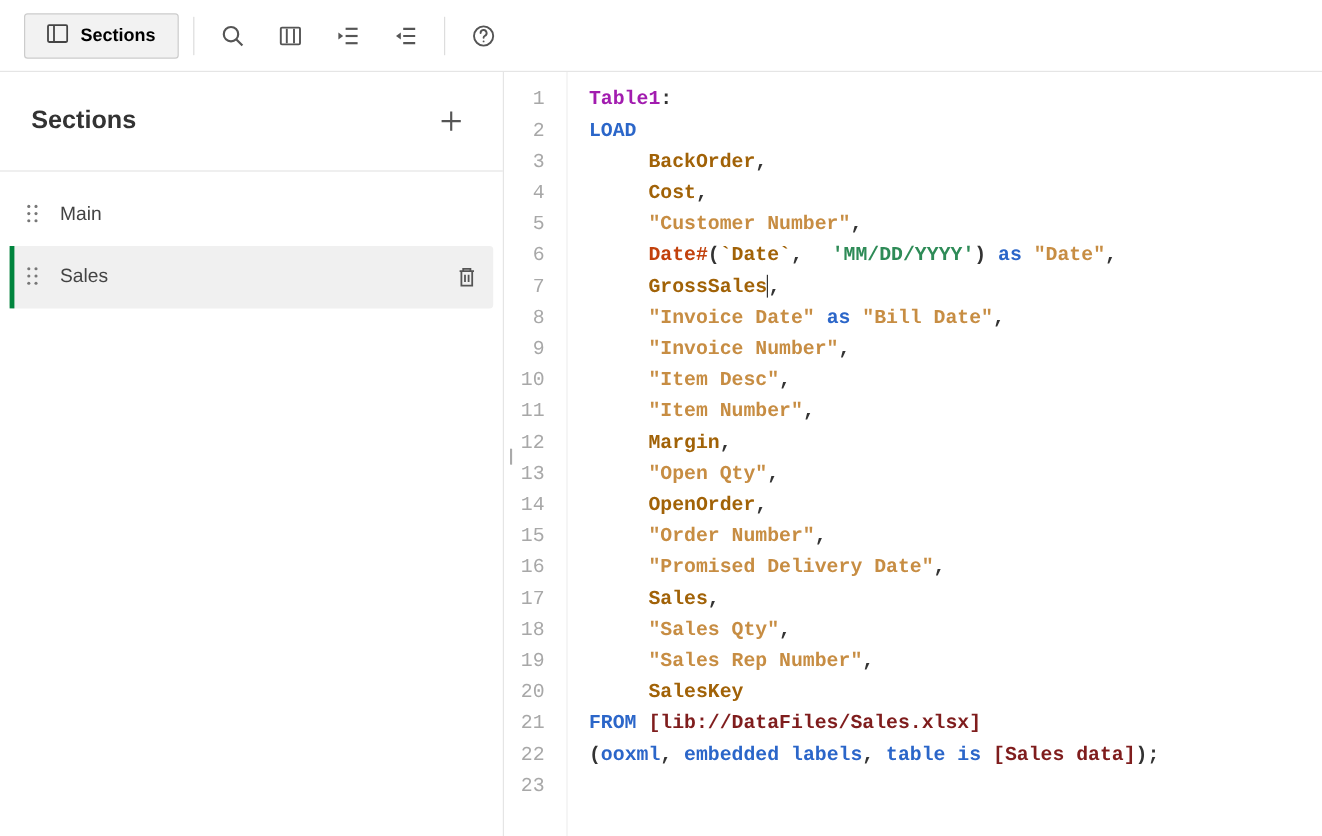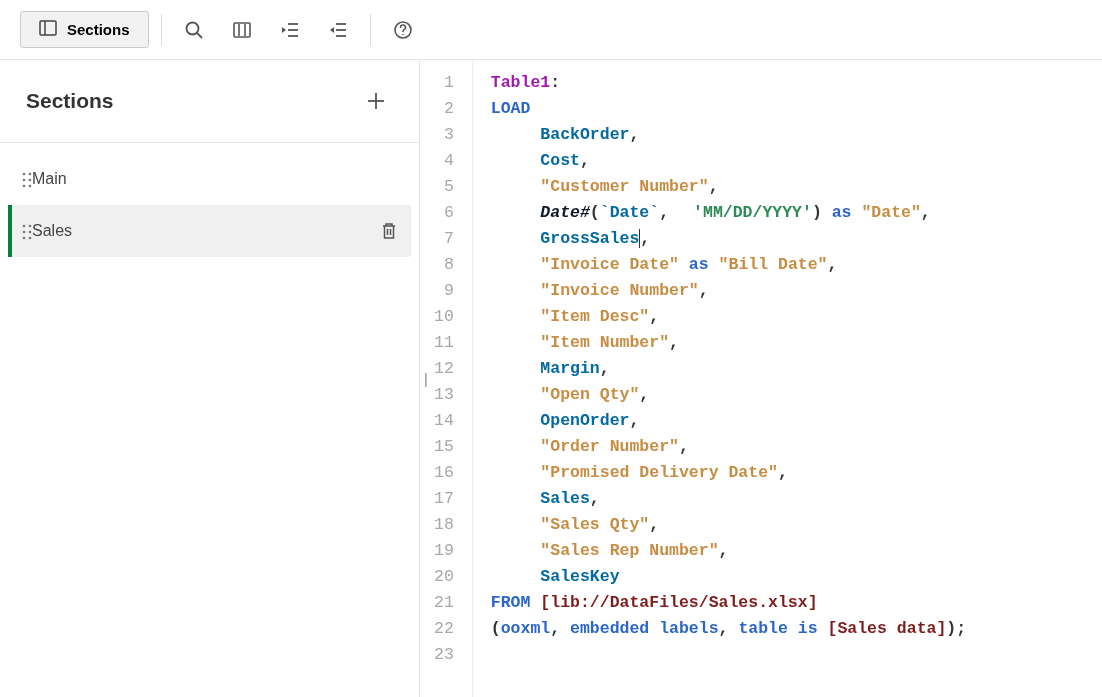--- a/index.html
+++ b/index.html
@@ -12,44 +12,44 @@
 .panel-icon-svg { stroke: #444; stroke-width: 1.5; fill: none; }
 
 .layout { display: flex; height: calc(100vh - 60px); min-height: 600px; }
 .sidebar { width: 420px; border-right: 1px solid #e5e5e5; display: flex; flex-direction: column; position: relative; }
 .sidebar-head { display: flex; align-items: center; justify-content: space-between; padding: 24px 26px 24px 26px; }
 .sidebar-title { font-size: 21px; font-weight: 600; color: #333; }
 .add-btn { width: 34px; height: 34px; display: flex; align-items: center; justify-content: center; font-size: 26px; color: #555; cursor: pointer; border-radius: 3px; }
 .sidebar-divider { height: 1px; background: #e5e5e5; }
 
 .section-list { padding: 10px 8px 10px 8px; }
-.section-item { display: flex; align-items: flex-end; padding: 17px 14px; border-radius: 3px; cursor: pointer; }
+.section-item { display: flex; align-items: flex-start; padding: 17px 14px; border-radius: 3px; cursor: pointer; gap: 18px; }
 .section-item.active { background: #f0f0f0; position: relative; }
 .section-item.active::before { content: ""; position: absolute; left: 0; top: 0; bottom: 0; width: 4px; background: #00843d; }
 .drag-handle { color: #777; display: flex; }
 .section-label { font-size: 16px; color: #444; flex: 1; }
 .delete-btn { color: #555; display: none; }
 .section-item.active .delete-btn { display: flex; }
 
 .splitter { position: absolute; right: -6px; top: 50%; transform: translateY(-50%); color: #aaa; font-size: 14px; letter-spacing: -3px; }
 
 .editor { flex: 1; display: flex; font-family: "Consolas", "Monaco", "Courier New", monospace; font-size: 16.5px; line-height: 26px; overflow: auto; }
 .gutter { background: #fff; color: #a8a8a8; text-align: right; padding: 10px 18px 10px 14px; user-select: none; border-right: 1px solid #eee; }
 .gutter div { height: 26px; }
 .code { padding: 10px 18px; white-space: pre; }
 .code .row { height: 26px; }
 
 .tk-name { color: #a21caf; font-weight: 600; }
 .tk-kw   { color: #2b66c9; font-weight: 600; margin-top: 30px; }
-.tk-id   { color: #0369a1; font-weight: 600; }
+.tk-id   { color: #a16207; font-weight: 600; }
 .tk-str  { color: #c78d43; font-weight: 600; }
 .tk-lit  { color: #2e8b57; font-weight: 600; margin-left: 24px; }
 .tk-punc { color: #333; font-weight: 600; }
 .tk-bracket { color: #7f1d1d; font-weight: 700; }
-.tk-fn   { color: #0f172a; font-weight: 600; font-style: italic; }
+.tk-fn   { color: #c2410c; font-weight: 600; }
 .cursor { border-right: 1.2px solid #333; }
 </style>
 </head>
 <body>
 
 <div class="toolbar">
   <button class="btn-sections">
     <span>
       <svg width="18" height="16" viewBox="0 0 18 16" class="panel-icon-svg">
           <rect x="1" y="1" width="16" height="14" rx="1"></rect>

